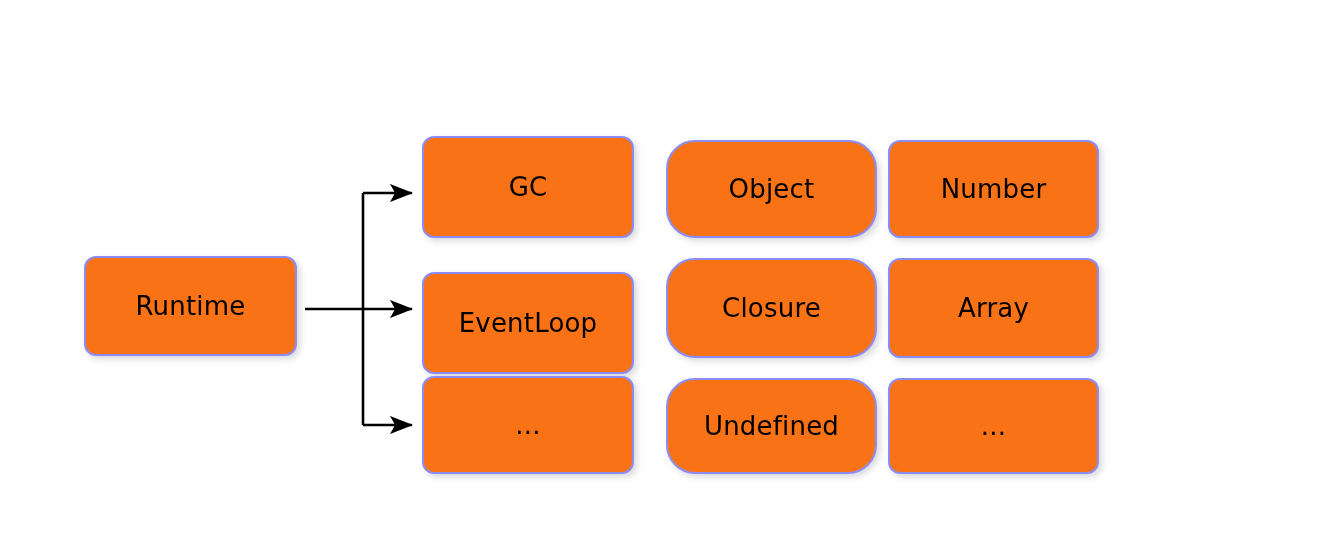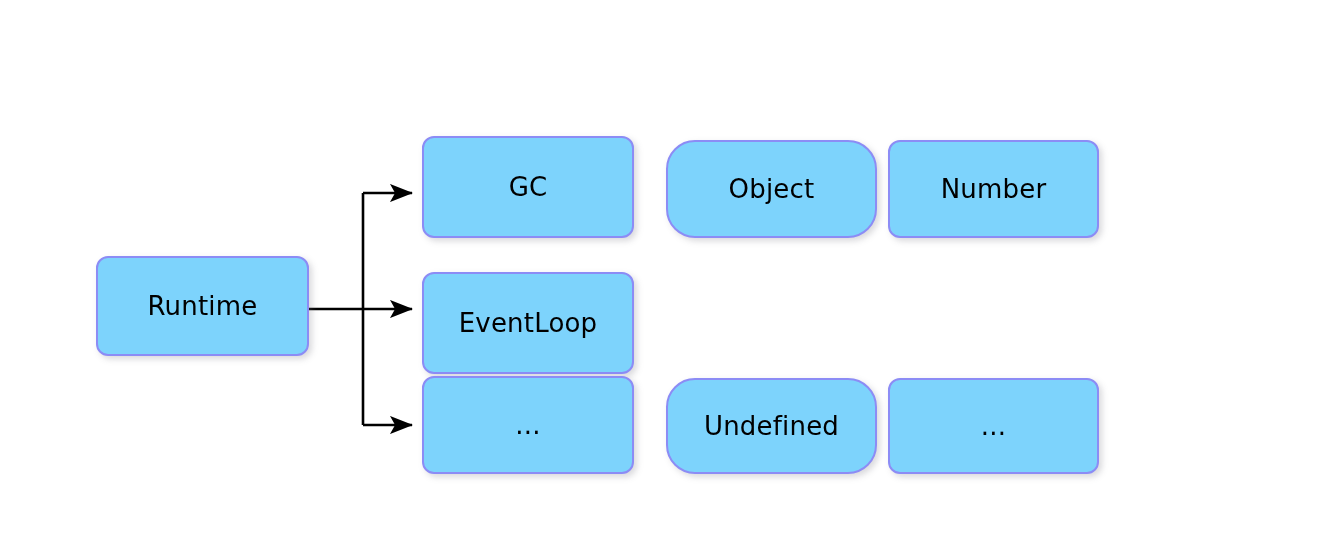--- a/index.html
+++ b/index.html
@@ -15,41 +15,41 @@
     width: 1319px;
     height: 556px;
     background: #ffffff;
     overflow: hidden;
   }
 
   
   .node {
     position: absolute;
     box-sizing: border-box;
-    background: #7dd3fc;
+    background: #f97316;
     border: 2.5px solid #8c8cf5;
     border-radius: 12px;
     box-shadow: 3px 3px 6px rgba(120,120,130,0.28);
     display: flex;
     align-items: center;
     justify-content: center;
     color: #000000;
     font-size: 26px;
     font-weight: 400;
     letter-spacing: 0.2px;
     line-height: 1;
     white-space: nowrap;
   }
   .node .node-label {
     display: block;
   }
 
   
   .node.root {
-    left: 96px;
+    left: 84px;
     top: 256px;
     width: 213px;
     height: 100px;
   }
 
   
   .col-1 { left: 422px; width: 212px; }
   .col-2 { left: 666px; width: 211px; border-radius: 29px; }
   .col-3 { left: 888px; width: 211px; }
 
@@ -106,24 +106,30 @@
   <div class="node col-1 row-2">
     <span class="node-label">EventLoop</span>
   </div>
   <div class="node col-1 row-3">
     <span class="node-label">...</span>
   </div>
 
   <div class="node col-2 row-1">
     <span class="node-label">Object</span>
   </div>
+  <div class="node col-2 row-2">
+    <span class="node-label">Closure</span>
+  </div>
   <div class="node col-2 row-3">
     <span class="node-label">Undefined</span>
   </div>
 
   <div class="node col-3 row-1">
     <span class="node-label">Number</span>
+  </div>
+  <div class="node col-3 row-2">
+    <span class="node-label">Array</span>
   </div>
   <div class="node col-3 row-3">
     <span class="node-label">...</span>
   </div>
 
 </div>
 
 </body></html>

